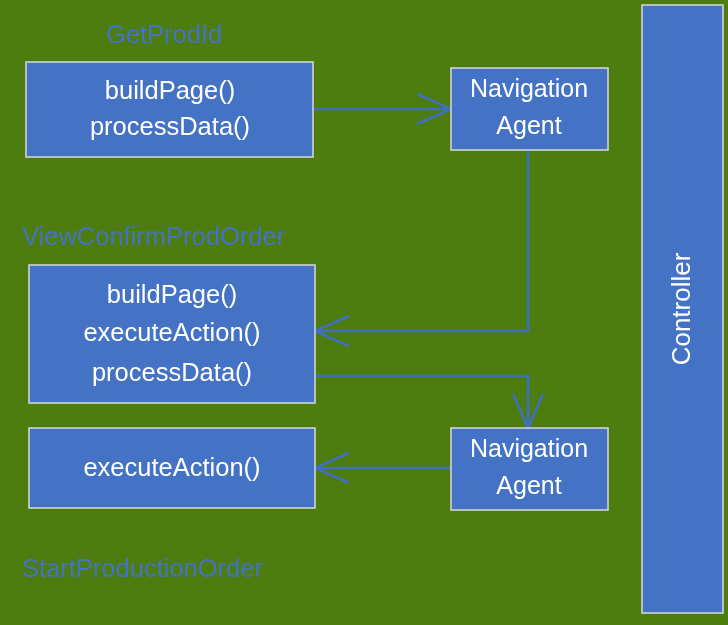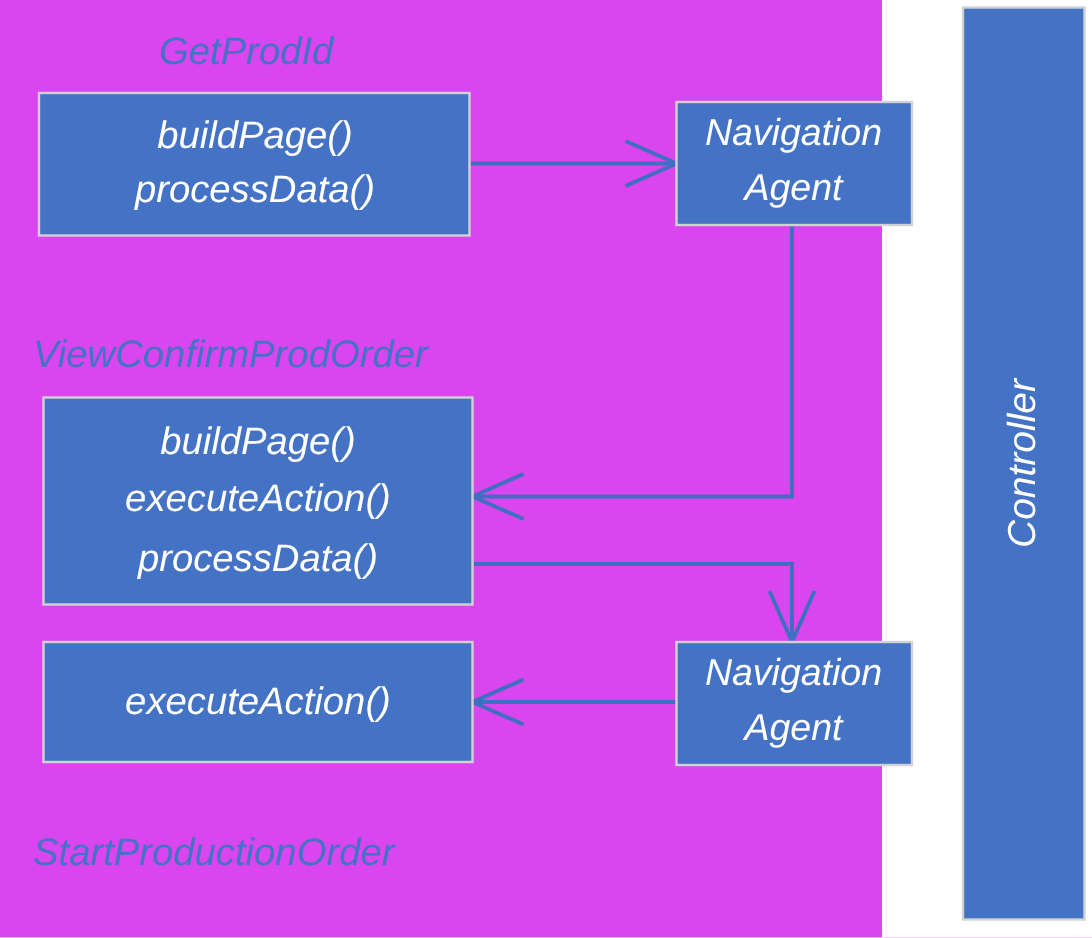--- a/index.html
+++ b/index.html
@@ -8,24 +8,23 @@
     background: #ffffff;
   }
   body {
     width: 728px;
     height: 625px;
     font-family: "Liberation Sans", sans-serif;
     overflow: hidden;
   }
   #diagram-root {
     position: relative;
-    width: 588px;
+    width: 728px;
     height: 625px;
-    background: #d946ef;
-    font-style: italic;
+    background: #4d7c0f;
   }
   #diagram-svg {
     position: absolute;
     top: 0;
     left: 0;
     width: 728px;
     height: 625px;
     display: block;
   }
   .box-fill {

